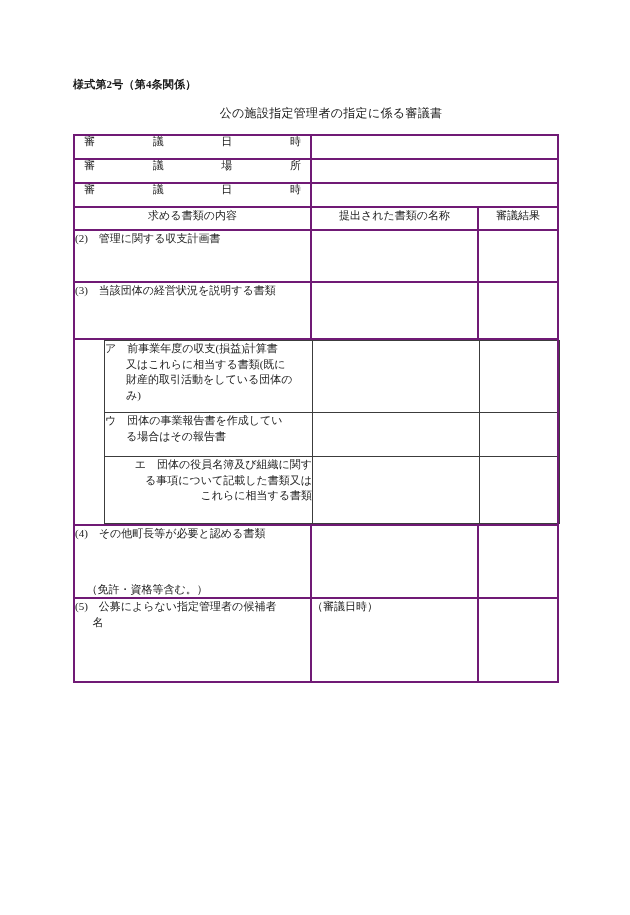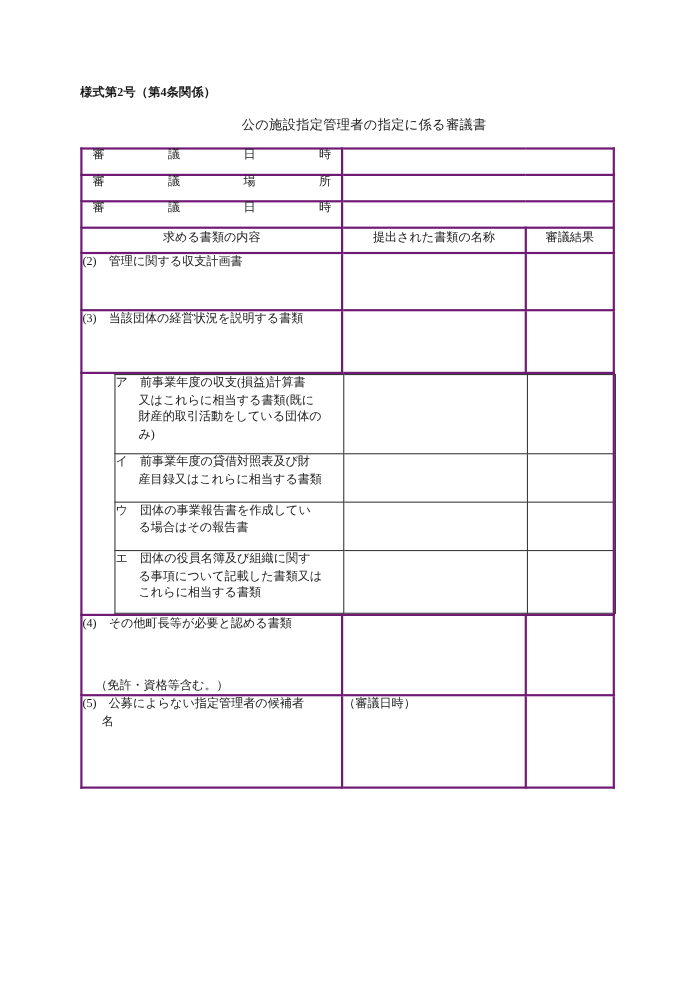--- a/index.html
+++ b/index.html
@@ -147,21 +147,21 @@
   .sub-table .sub-left { width: 208px; }
   .sub-table .sub-mid  { width: 167px; border-left-color: #3c3c3c; }
   .sub-table .sub-right{ width: 80px; }
   .sub-cell {
     padding: 5px 6px 4px 8px;
     line-height: 1.42;
   }
   .sr-a { height: 72px; }
   .sr-b { height: 44px; }
   .sr-c { height: 44px; }
-  .sr-d { height: 57px; }
+  .sr-d { height: 67px; text-align: right; }
 
   
 </style>
 </head>
 <body>
 
 <div class="page">
 
   <div class="form-number">様式第2号（第4条関係）</div>
 
@@ -235,28 +235,20 @@
                   <td class="sub-cell">
                     <span class="hang-kana"><span>ア</span>　<span>前事業年度の収支(損益)計算書</span></span>
                     <span class="hang-kana" style="text-indent:0;padding-left:1.9em;">又はこれらに相当する書類(既に</span>
                     <span class="hang-kana" style="text-indent:0;padding-left:1.9em;">財産的取引活動をしている団体の</span>
                     <span class="hang-kana" style="text-indent:0;padding-left:1.9em;">み)</span>
                   </td>
                   <td class="sub-cell"></td>
                   <td class="sub-cell"></td>
                 </tr>
 
-                <tr class="sr-b">
-                  <td class="sub-cell">
-                    <span class="hang-kana"><span>イ</span>　<span>前事業年度の貸借対照表及び財</span></span>
-                    <span class="hang-kana" style="text-indent:0;padding-left:1.9em;">産目録又はこれらに相当する書類</span>
-                  </td>
-                  <td class="sub-cell"></td>
-                  <td class="sub-cell"></td>
-                </tr>
 
                 <tr class="sr-c">
                   <td class="sub-cell">
                     <span class="hang-kana"><span>ウ</span>　<span>団体の事業報告書を作成してい</span></span>
                     <span class="hang-kana" style="text-indent:0;padding-left:1.9em;">る場合はその報告書</span>
                   </td>
                   <td class="sub-cell"></td>
                   <td class="sub-cell"></td>
                 </tr>
 

